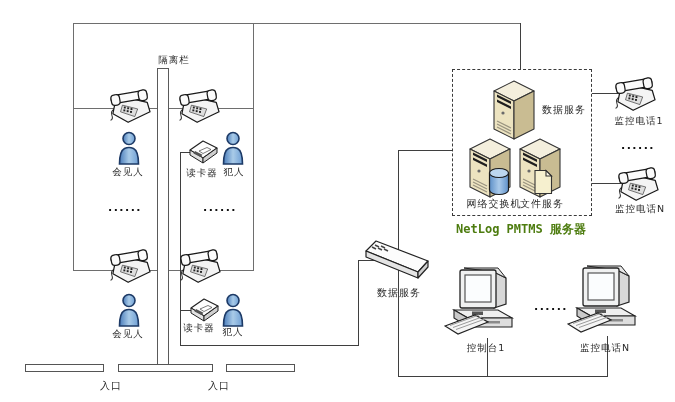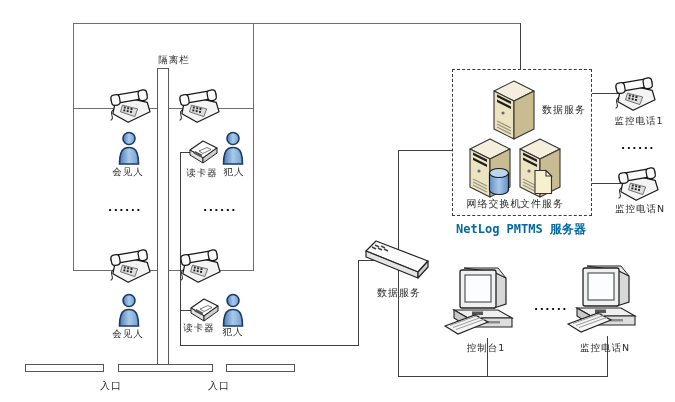--- a/index.html
+++ b/index.html
@@ -18,21 +18,21 @@
   
   .bar{position:absolute;top:364px;height:8px;background:#fff;border:1px solid #555;
        box-sizing:border-box;z-index:3;}
   
   .lbl{position:absolute;font-size:9.5px;color:#2a2a2a;white-space:nowrap;
        transform:translateX(-50%);z-index:6;letter-spacing:1px;}
   .lbl.big{font-size:10px;}
   .dots{position:absolute;font-size:11px;font-weight:bold;color:#111;letter-spacing:1.5px;
         transform:translateX(-50%);z-index:6;}
   .caption{position:absolute;font-family:"DejaVu Sans Mono",monospace;font-size:12px;
-           font-weight:600;color:#0369a1;white-space:nowrap;transform:translateX(-50%);z-index:6;}
+           font-weight:600;color:#4d7c0f;white-space:nowrap;transform:translateX(-50%);z-index:6;}
   .icon{position:absolute;z-index:5;}
   .hidden-defs{position:absolute;width:0;height:0;overflow:hidden;}
 </style>
 </head>
 <body>
 
 <svg class="hidden-defs" aria-hidden="true">
   <defs>
     <linearGradient id="pg" x1="0" y1="0" x2="1" y2="0">
       <stop offset="0" stop-color="#4a7cba"></stop>

